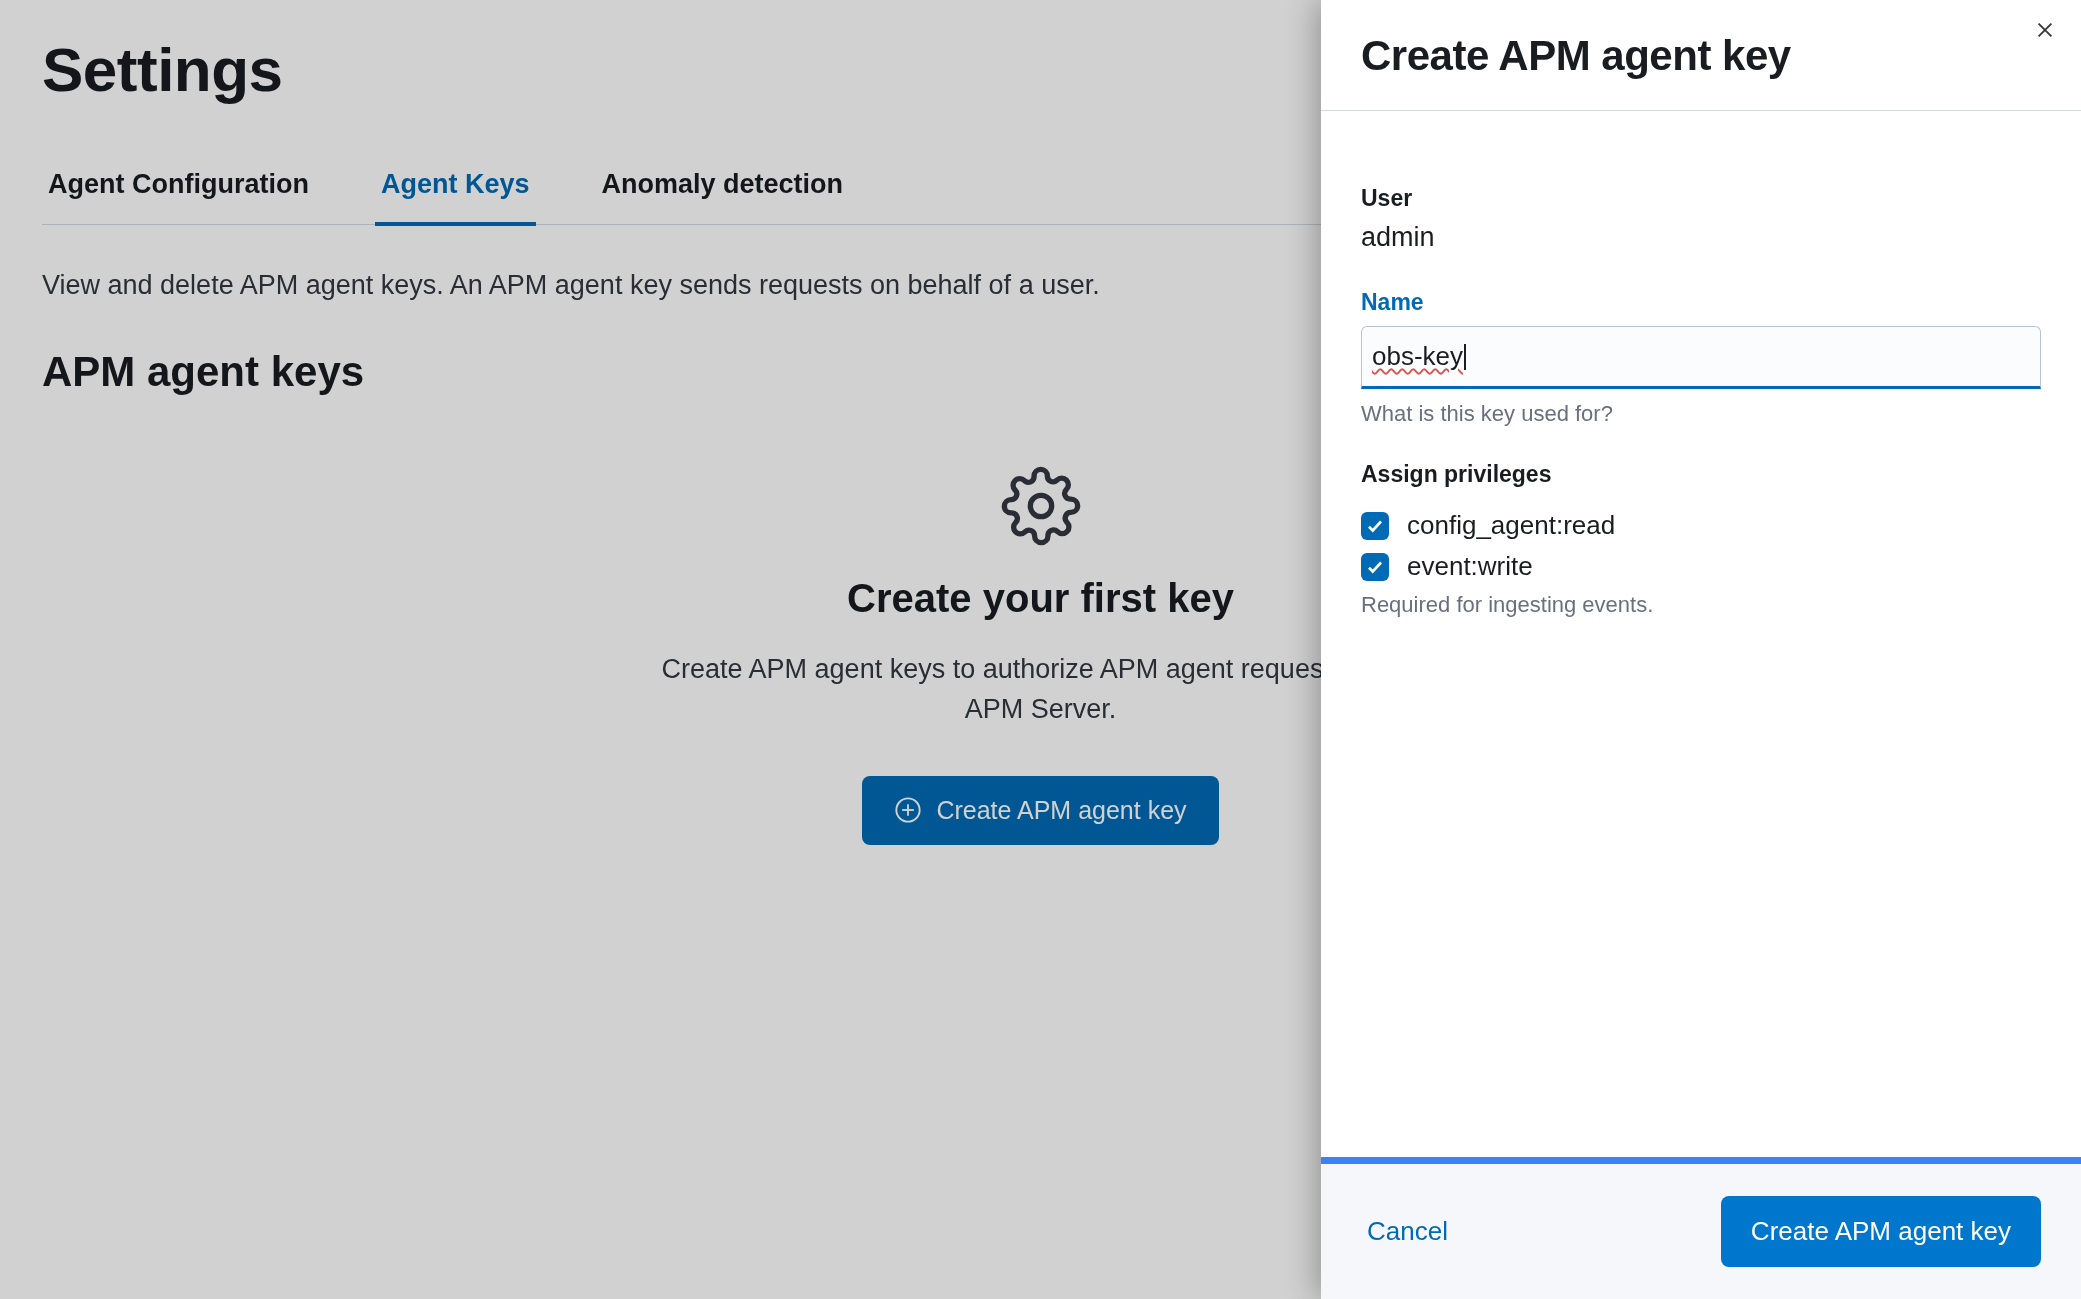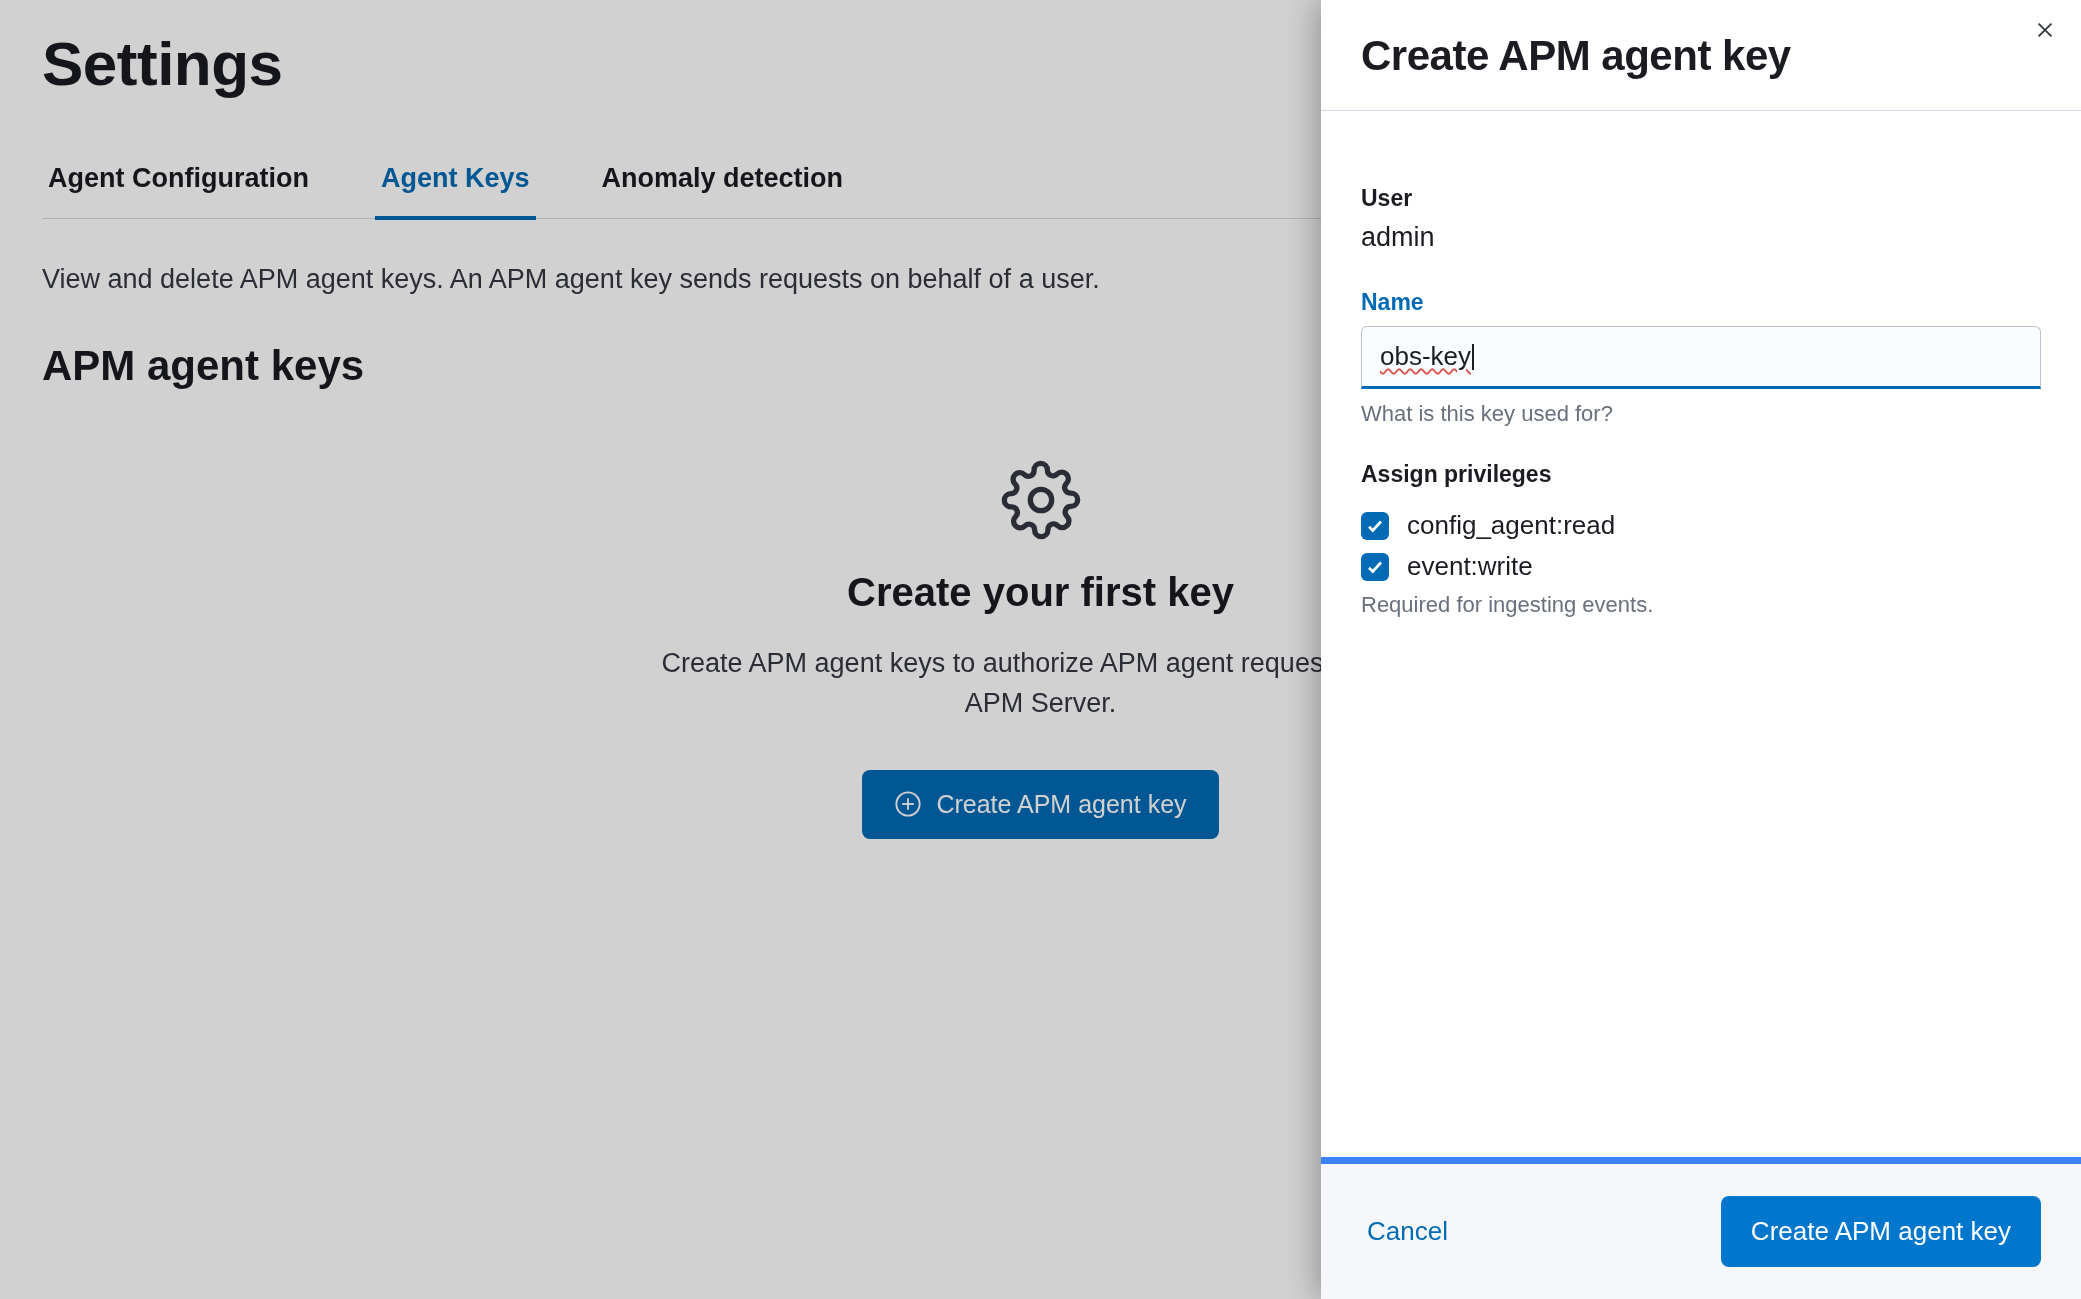--- a/index.html
+++ b/index.html
@@ -9,21 +9,21 @@
       height: 1299px;
       position: relative;
       overflow: hidden;
       background: #fff;
     }
 
     
     .page {
       position: absolute;
       inset: 0;
-      padding: 16px 42px;
+      padding: 22px 42px;
     }
     .page-title {
       font-size: 62px;
       font-weight: 700;
       color: #1a1c21;
       margin-top: 12px;
       margin-bottom: 50px;
       letter-spacing: -0.5px;
     }
     .tabs {
@@ -149,21 +149,21 @@
       margin-top: 36px;
     }
     .field-label.active { color: #006bb4; }
     .field-static-value {
       font-size: 27px;
       color: #1a1c21;
     }
     .text-input {
       width: 100%;
       font-size: 26px;
-      padding: 14px 18px;
+      padding: 14px 10px;
       border: 1px solid #bcc2cc;
       border-bottom: 3px solid #006bb4;
       border-radius: 6px 6px 0 0;
       background: #fbfcfd;
       outline: none;
       color: #1a1c21;
     }
     .spellcheck-underline {
       text-decoration: underline wavy #d9534f;
       text-decoration-thickness: 2px;

